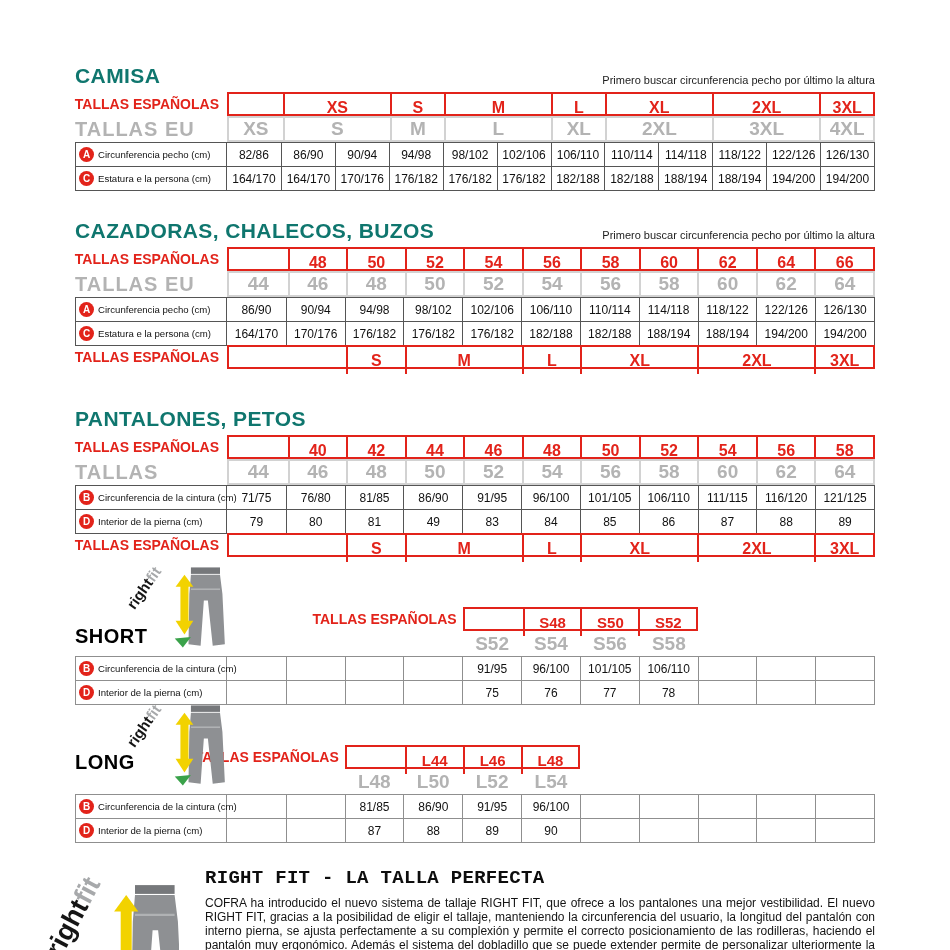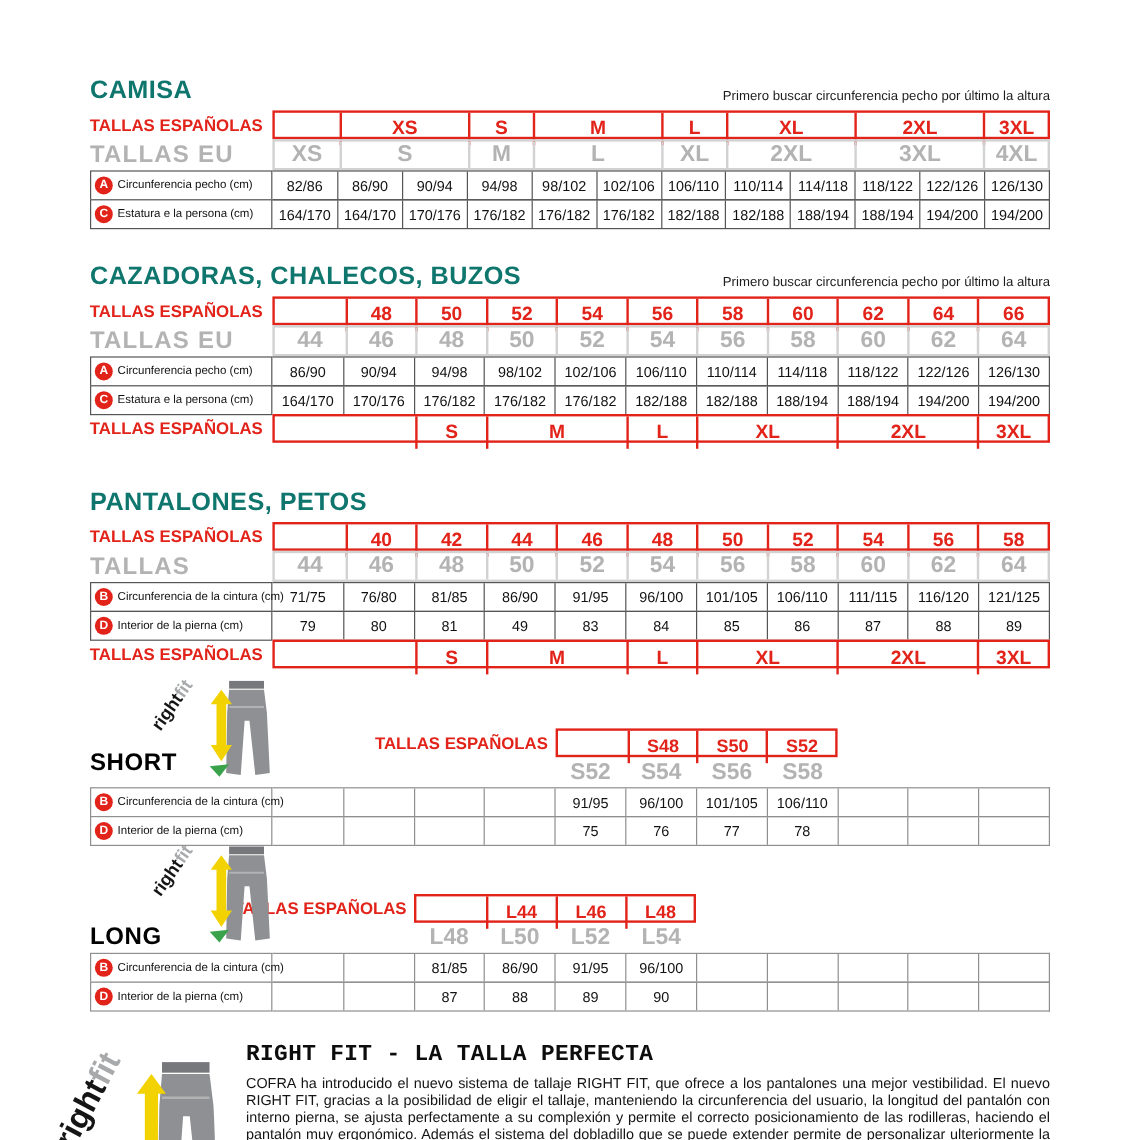--- a/index.html
+++ b/index.html
@@ -418,21 +418,21 @@
       <svg class="fit-svg" viewBox="0 0 60 104">
         <rect x="20" y="3" width="36" height="8" fill="#76787b"></rect>
         <path d="M20,12 h36 l3,24 l3,62 l-15,2 l-6,-56 l-5,0 l-4,56 l-15,-2 l1,-62 z" fill="#8e9093"></path>
         <path d="M20,30 h36" stroke="#b0b2b4" stroke-width="2" fill="none"></path>
         <polygon fill="#f2d200" points="12,12 23,27 1,27"></polygon>
         <rect fill="#f2d200" x="7" y="25" width="10" height="46"></rect>
         <polygon fill="#f2d200" points="12,86 23,69 1,69"></polygon>
         <polygon fill="#3aa24a" points="10,102 20,89 0,91"></polygon>
       </svg>
     </div>
-    <div class="sl-name" style="top:55px">LONG</div>
+    <div class="sl-name" style="top:36px">LONG</div>
     <div id="t-long">
         <div class="sl-header">
           <div class="sl-redlabel" style="grid-column: 1 / 4;">TALLAS ESPAÑOLAS</div>
           <div class="tcells red-cells sl" style="grid-template-columns: repeat(4, 1fr); grid-column: 4 / span 4;">
             <div class="cell red-cell sl">L42</div>
             <div class="cell red-cell sl">L44</div>
             <div class="cell red-cell sl">L46</div>
             <div class="cell red-cell sl">L48</div>
           </div>
         </div>

